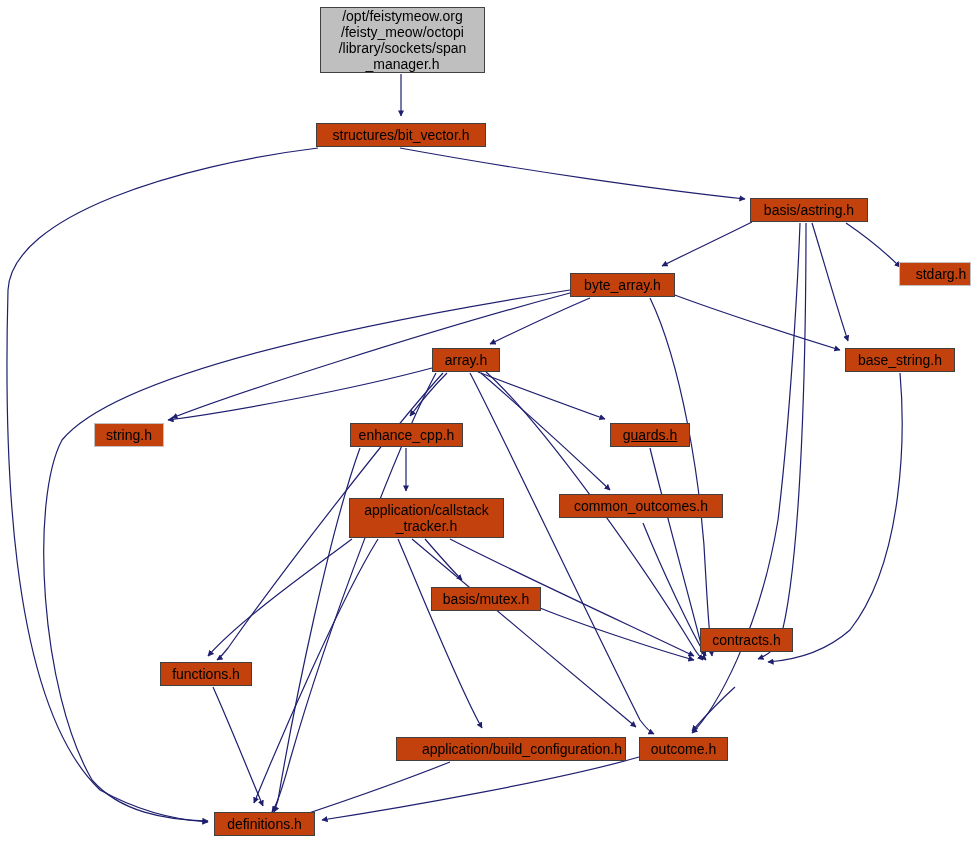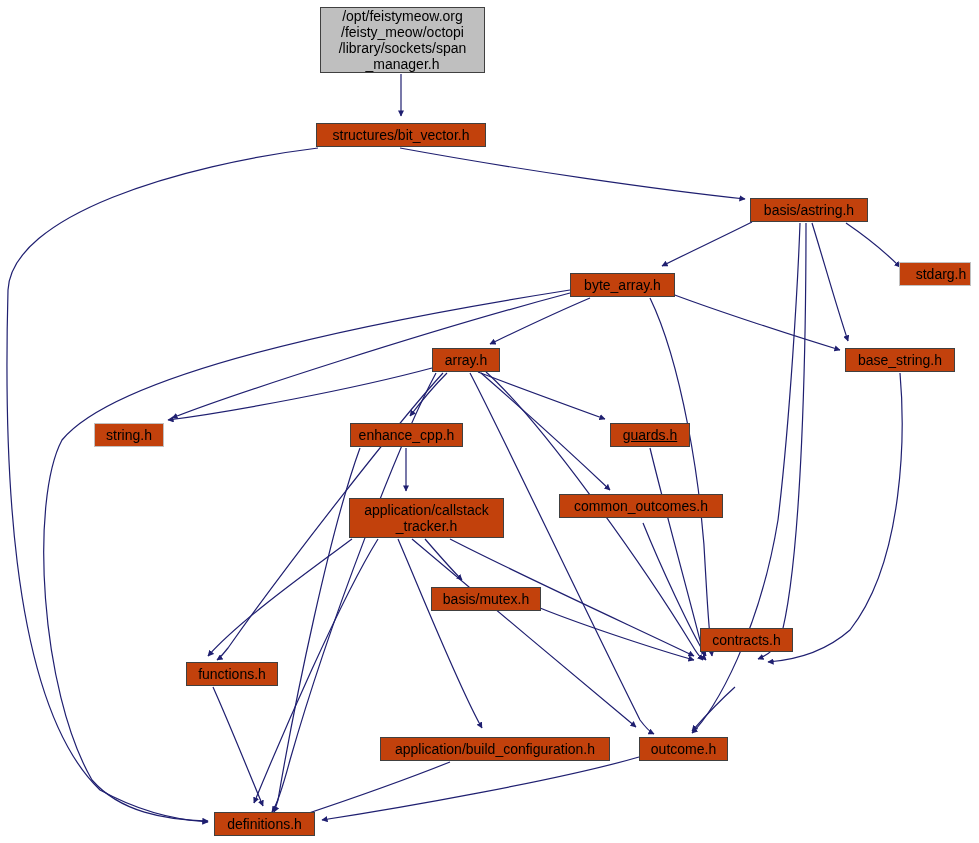--- a/index.html
+++ b/index.html
@@ -85,19 +85,19 @@
       <div class="node-box" style="left: 570px; top: 273px; width: 105px; height: 24px;"><span class="node-label">byte_array.h</span></div>
       <div class="node-box" style="left: 845px; top: 348px; width: 110px; height: 24px;"><span class="node-label">base_string.h</span></div>
       <div class="node-box" style="left: 432px; top: 348px; width: 68px; height: 24px;"><span class="node-label">array.h</span></div>
       <div class="node-box sys" style="left: 94px; top: 423px; width: 70px; height: 24px;"><span class="node-label">string.h</span></div>
       <div class="node-box" style="left: 350px; top: 423px; width: 113px; height: 24px;"><span class="node-label">enhance_cpp.h</span></div>
       <div class="node-box" style="left: 610px; top: 423px; width: 80px; height: 24px; text-decoration: underline;"><span class="node-label">guards.h</span></div>
       <div class="node-box" style="left: 329px; top: 498px; width: 155px; height: 40px; margin-left: 20px;"><span class="node-label">application/callstack
 _tracker.h</span></div>
       <div class="node-box" style="left: 559px; top: 494px; width: 164px; height: 24px;"><span class="node-label">common_outcomes.h</span></div>
       <div class="node-box" style="left: 431px; top: 587px; width: 110px; height: 24px;"><span class="node-label">basis/mutex.h</span></div>
-      <div class="node-box" style="left: 160px; top: 662px; width: 92px; height: 24px; margin-left: 26px;"><span class="node-label">functions.h</span></div>
+      <div class="node-box" style="left: 160px; top: 662px; width: 92px; height: 24px;"><span class="node-label">functions.h</span></div>
       <div class="node-box" style="left: 700px; top: 628px; width: 93px; height: 24px;"><span class="node-label">contracts.h</span></div>
-      <div class="node-box" style="left: 380px; top: 737px; width: 230px; height: 24px;"><span class="node-label">application/build_configuration.h</span></div>
+      <div class="node-box" style="left: 396px; top: 737px; width: 230px; height: 24px; text-align: right;"><span class="node-label">application/build_configuration.h</span></div>
       <div class="node-box" style="left: 639px; top: 737px; width: 89px; height: 24px;"><span class="node-label">outcome.h</span></div>
       <div class="node-box" style="left: 214px; top: 812px; width: 101px; height: 24px;"><span class="node-label">definitions.h</span></div>
     </div>
 </div>
 
 </body></html>

